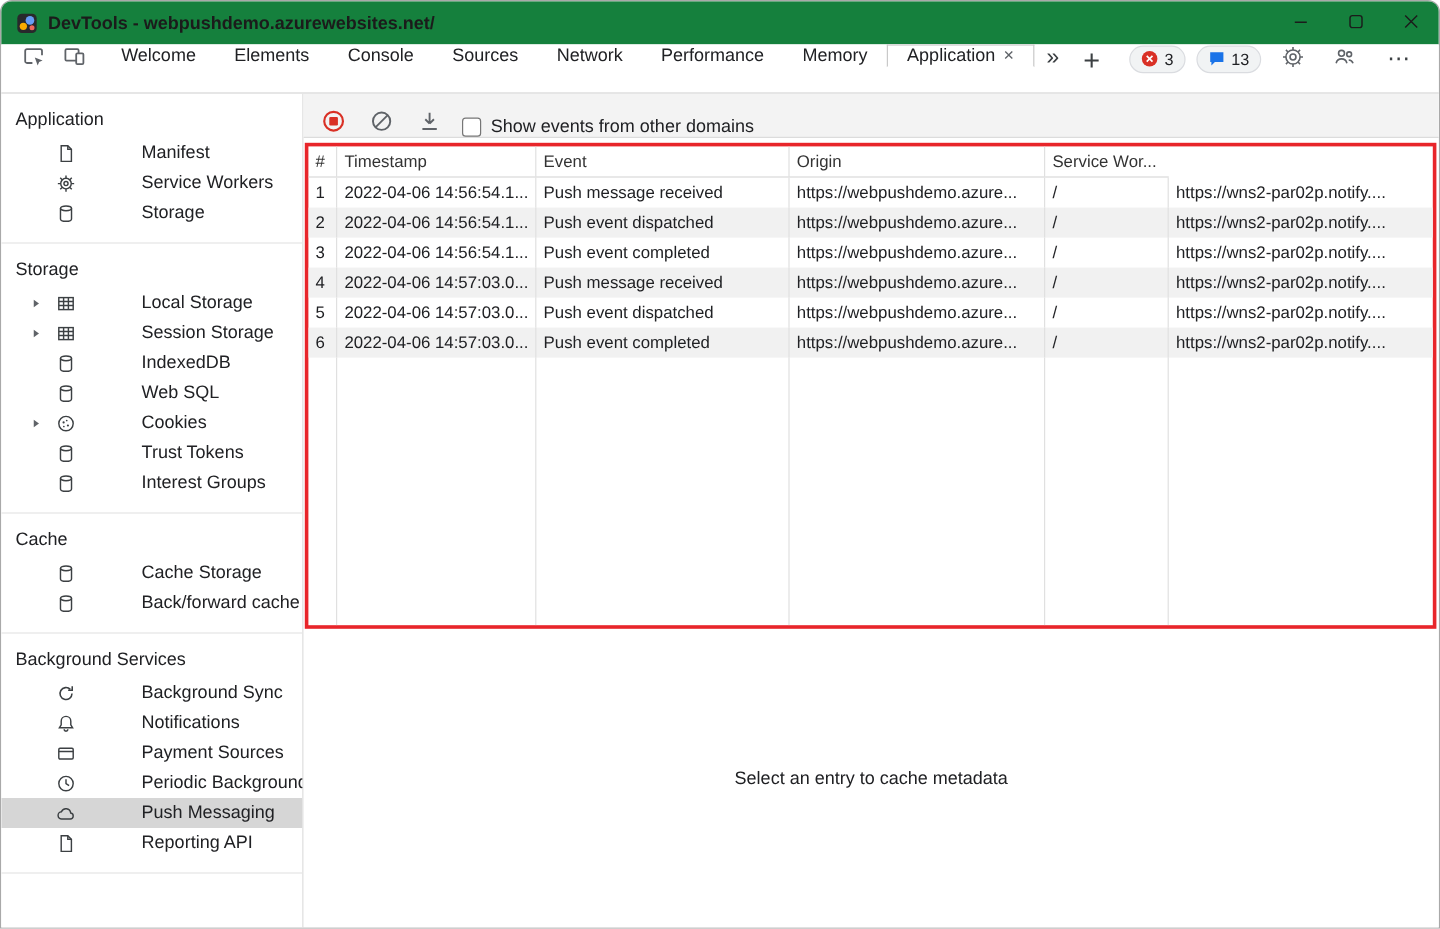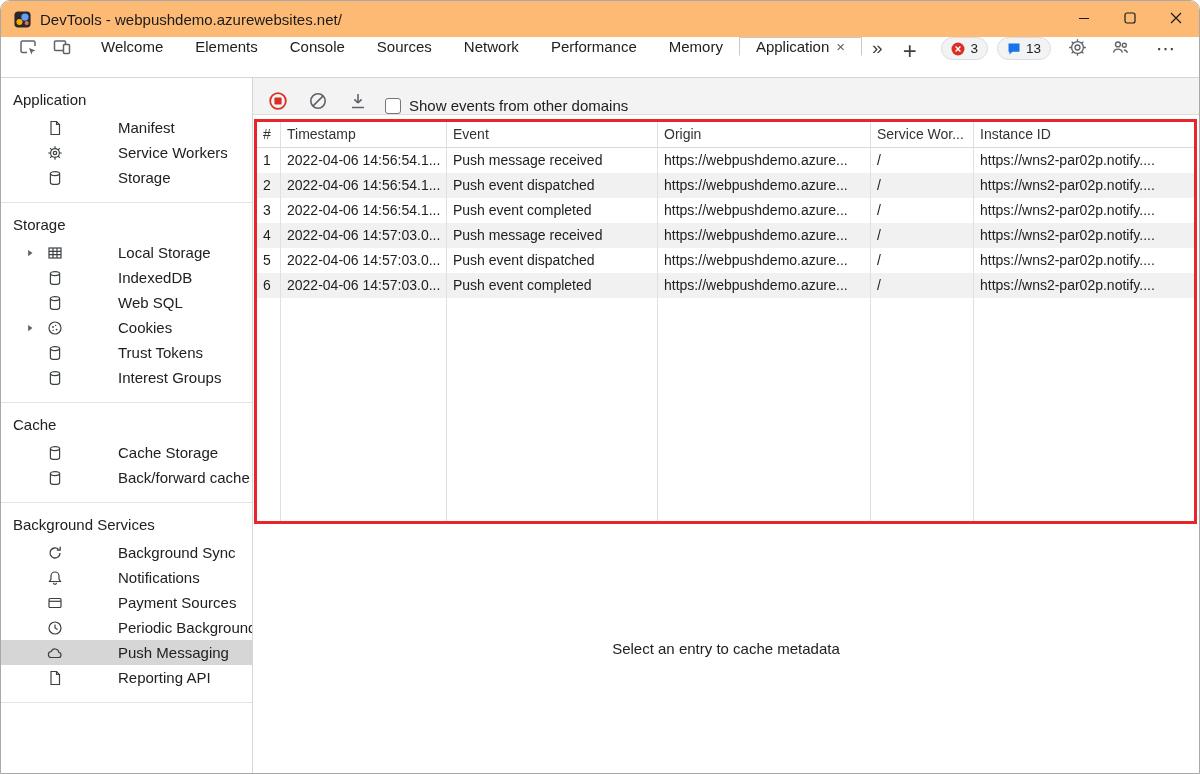--- a/index.html
+++ b/index.html
@@ -3,21 +3,21 @@
 <meta charset="utf-8">
 <style>
   * { box-sizing: border-box; margin: 0; padding: 0; }
   html,body { background:#fff; font-family:"Liberation Sans","DejaVu Sans",sans-serif; }
   .window{
     width:1200px; height:774px; margin:0 auto; background:#fff;
     border:1px solid #a9a9a9; border-radius:10px 10px 0 0; overflow:hidden;
     display:flex; flex-direction:column; color:#202124;
   }
   
-  .titlebar{ height:36px; flex:none; background:#fdba74; display:flex; align-items:center; }
+  .titlebar{ height:36px; flex:none; background:#15803d; display:flex; align-items:center;font-weight:bold; }
   .app-icon{ margin:0 8px 0 12px; display:flex; }
   .win-title{ font-size:15px; color:#1b1b1b; white-space:nowrap; }
   .win-controls{ margin-left:auto; display:flex; height:100%; }
   .win-btn{ width:46px; height:36px; border:none; background:transparent; display:flex; align-items:center; justify-content:center; cursor:pointer; }
   
   .tabbar{ height:41px; flex:none; background:#fff; border-bottom:1px solid #d6d6d6; display:flex; align-items:flex-start; padding-left:10px; position:relative; }
   .iconbtn{ width:34px; border:none; background:transparent; display:flex; align-items:center; justify-content:center; cursor:pointer; flex:none; }
   .tabs{ display:flex; align-items:stretch; margin-left:6px; }
   .tab{ display:flex; align-items:center; gap:7px; padding:0 16px; font-size:15px; color:#202124; cursor:pointer; white-space:nowrap; }
   .tab.active{ background:#fff; border:1px solid #c9c9c9; border-bottom:1px solid #fff; margin-bottom:-1px; z-index:1; }
@@ -237,20 +237,34 @@
             </span>
             <span class="sicon">
               <svg viewBox="0 0 16 16" fill="none" stroke="currentColor" stroke-width="1.2">
                 <rect x="2" y="3" width="12" height="10"></rect>
                 <path d="M2 6.3h12M2 9.6h12M6 3v10M10 3v10"></path>
               </svg>
             </span>
             <span class="slabel">Local Storage</span>
           </div>
           <div class="side-item">
+            <span class="tw">
+              <svg viewBox="0 0 16 16">
+                <path d="M5 3l7 5-7 5z" fill="currentColor"></path>
+              </svg>
+            </span>
+            <span class="sicon">
+              <svg viewBox="0 0 16 16" fill="none" stroke="currentColor" stroke-width="1.2">
+                <rect x="2" y="3" width="12" height="10"></rect>
+                <path d="M2 6.3h12M2 9.6h12M6 3v10M10 3v10"></path>
+              </svg>
+            </span>
+            <span class="slabel">Session Storage</span>
+          </div>
+          <div class="side-item">
             <span class="tw"></span>
             <span class="sicon">
               <svg viewBox="0 0 16 16" fill="none" stroke="currentColor" stroke-width="1.2">
                 <ellipse cx="8" cy="3.6" rx="4.6" ry="2"></ellipse>
                 <path d="M3.4 3.6v8.8c0 1.1 2.1 2 4.6 2s4.6-.9 4.6-2V3.6"></path>
               </svg>
             </span>
             <span class="slabel">IndexedDB</span>
           </div>
           <div class="side-item">
@@ -420,21 +434,20 @@
         </label>
       </div>
 
       <div class="table-wrap">
         <div class="t-head">
             <div class="cell">#</div>
             <div class="cell">Timestamp</div>
             <div class="cell">Event</div>
             <div class="cell">Origin</div>
             <div class="cell">Service Wor...</div>
-            <div class="cell">Instance ID</div>
           </div>
         <div class="t-body">
             <div class="t-row">
               <div class="cell">1</div>
               <div class="cell">2022-04-06 14:56:54.1...</div>
               <div class="cell">Push message received</div>
               <div class="cell">https://webpushdemo.azure...</div>
               <div class="cell">/</div>
               <div class="cell">https://wns2-par02p.notify....</div>
             </div>

